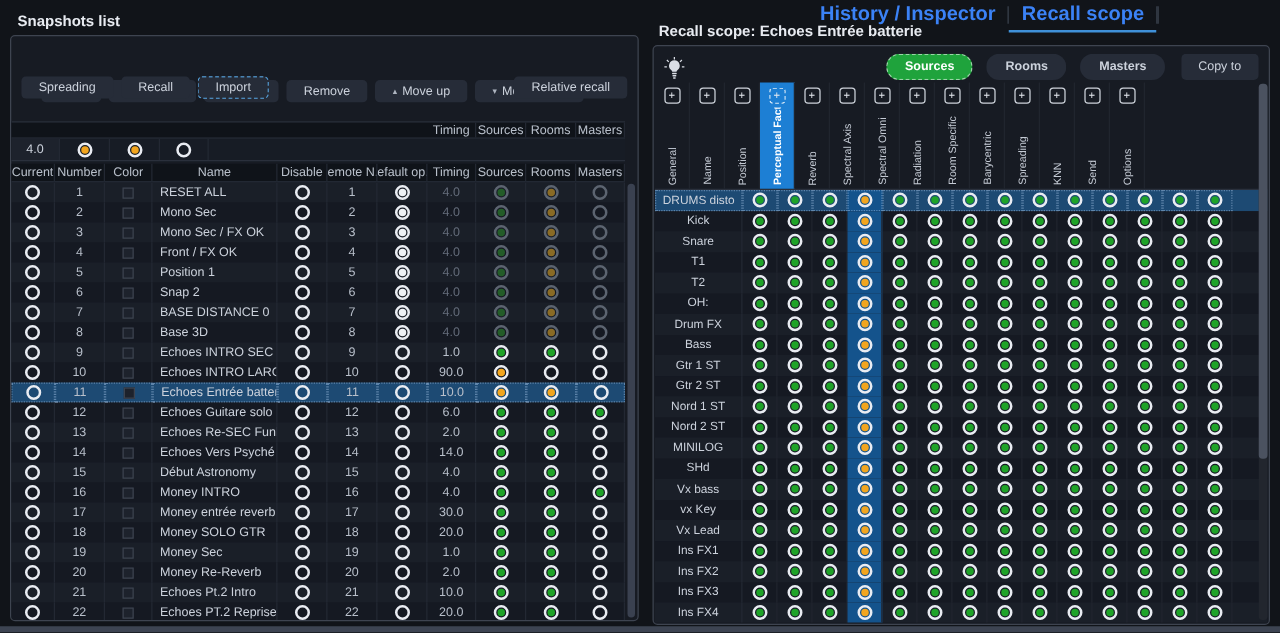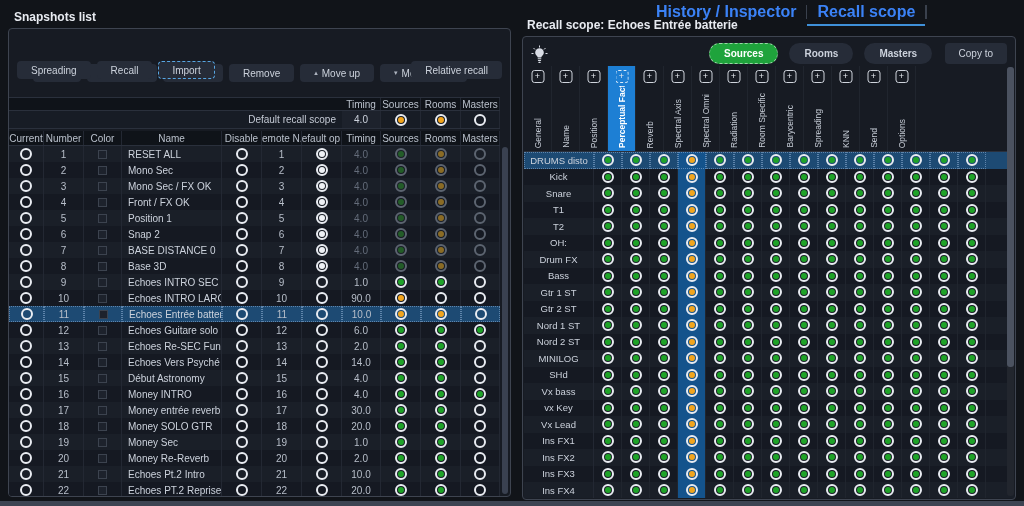--- a/index.html
+++ b/index.html
@@ -141,21 +141,20 @@
 
   <div id="mini">
     <div class="mini-head">
       <div class="lcell mini-label" style="border-right:none;"></div>
       <div class="lcell c-timing">Timing</div>
       <div class="lcell c-sources">Sources</div>
       <div class="lcell c-rooms">Rooms</div>
       <div class="lcell c-masters">Masters</div>
     </div>
     <div class="mini-row">
-      <div class="mini-label">Default recall scope</div>
       <div class="lcell c-timing" style="background:#1d222c;">4.0</div>
       <div class="lcell c-sources" id="mini-sources">
           <span class="ring">
             <span class="fill orange"></span>
           </span>
         </div>
       <div class="lcell c-rooms" id="mini-rooms">
           <span class="ring">
             <span class="fill orange"></span>
           </span>

